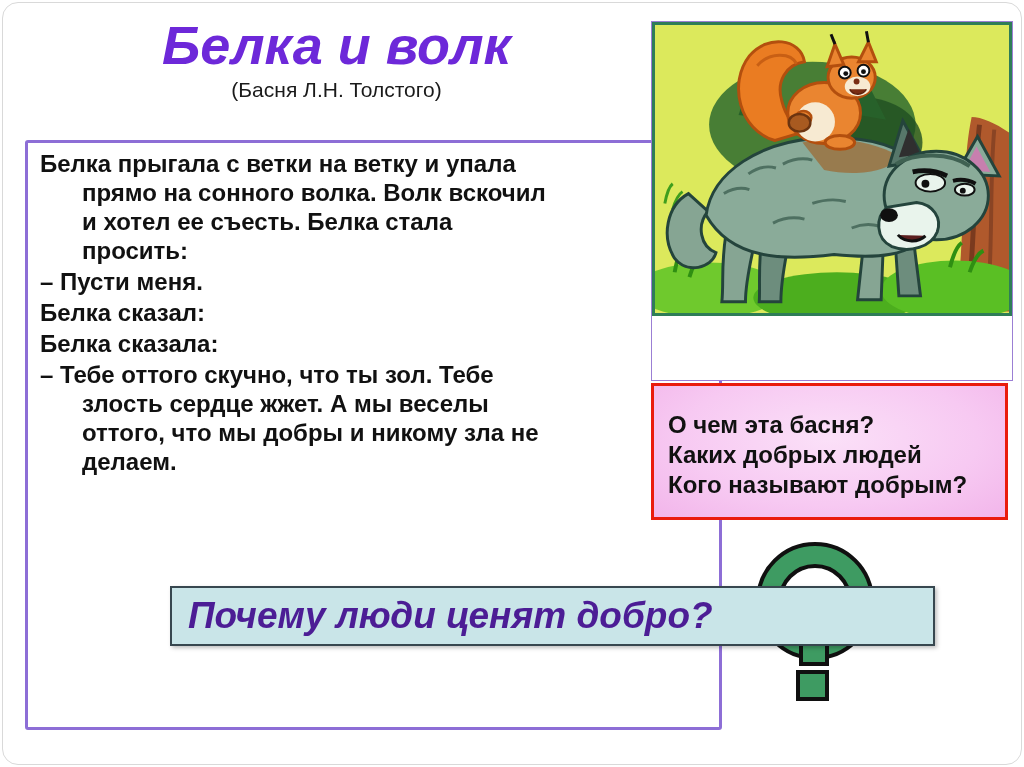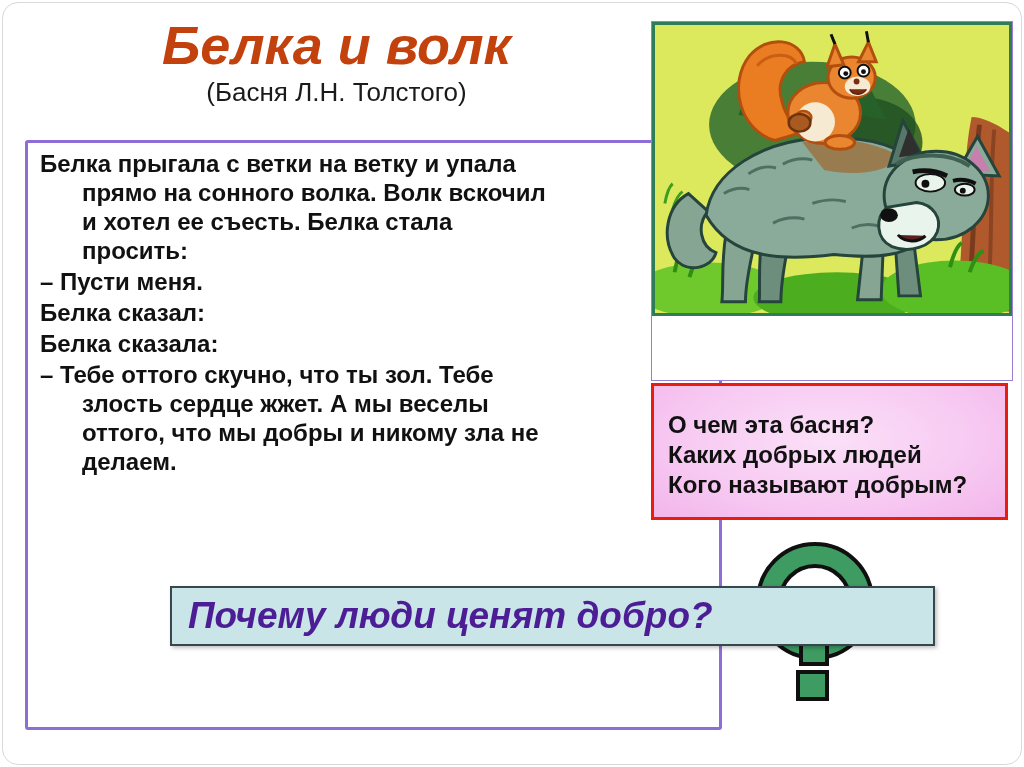--- a/index.html
+++ b/index.html
@@ -7,24 +7,24 @@
     position:relative;width:1024px;height:767px;background:#ffffff;overflow:hidden;
     font-family:"Liberation Sans",sans-serif;
   }
   .slide-edge{
     position:absolute;left:2px;top:2px;width:1018px;height:761px;
     border:1px solid #d9d9d9;border-radius:16px;pointer-events:none;z-index:0;
   }
   
   .header{position:absolute;left:25px;top:14px;width:623px;text-align:center;z-index:1;}
   .title{
-    font-size:54px;font-weight:bold;font-style:italic;color:#c2410c;
+    font-size:54px;font-weight:bold;font-style:italic;color:#6d28d9;
     line-height:1.15;letter-spacing:0px;
   }
-  .subtitle{font-size:26px;color:#1a1a1a;margin-top:2px;line-height:1.1;}
+  .subtitle{font-size:21px;color:#1a1a1a;margin-top:2px;line-height:1.1;}
   
   .textbox{
     position:absolute;left:25px;top:140px;width:697px;height:590px;
     border:3px solid #8d6ed6;border-radius:3px;background:#ffffff;
     box-sizing:border-box;padding:6px 8px 6px 12px;overflow:hidden;z-index:1;
   }
   .para{
     font-size:24px;font-weight:bold;color:#111111;line-height:29px;
     white-space:pre-line;padding-left:42px;text-indent:-42px;margin:0 0 2px 0;
   }

